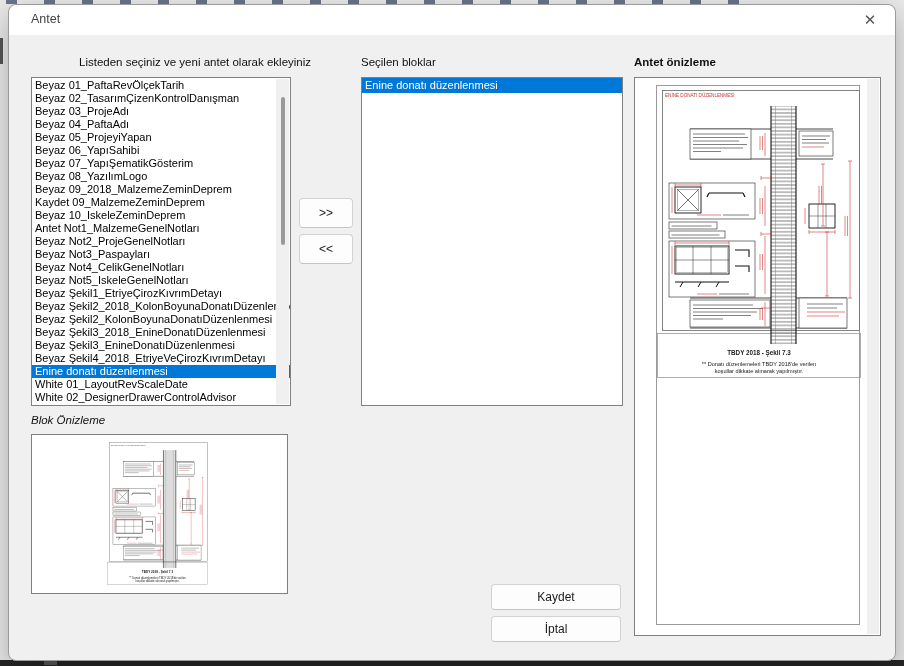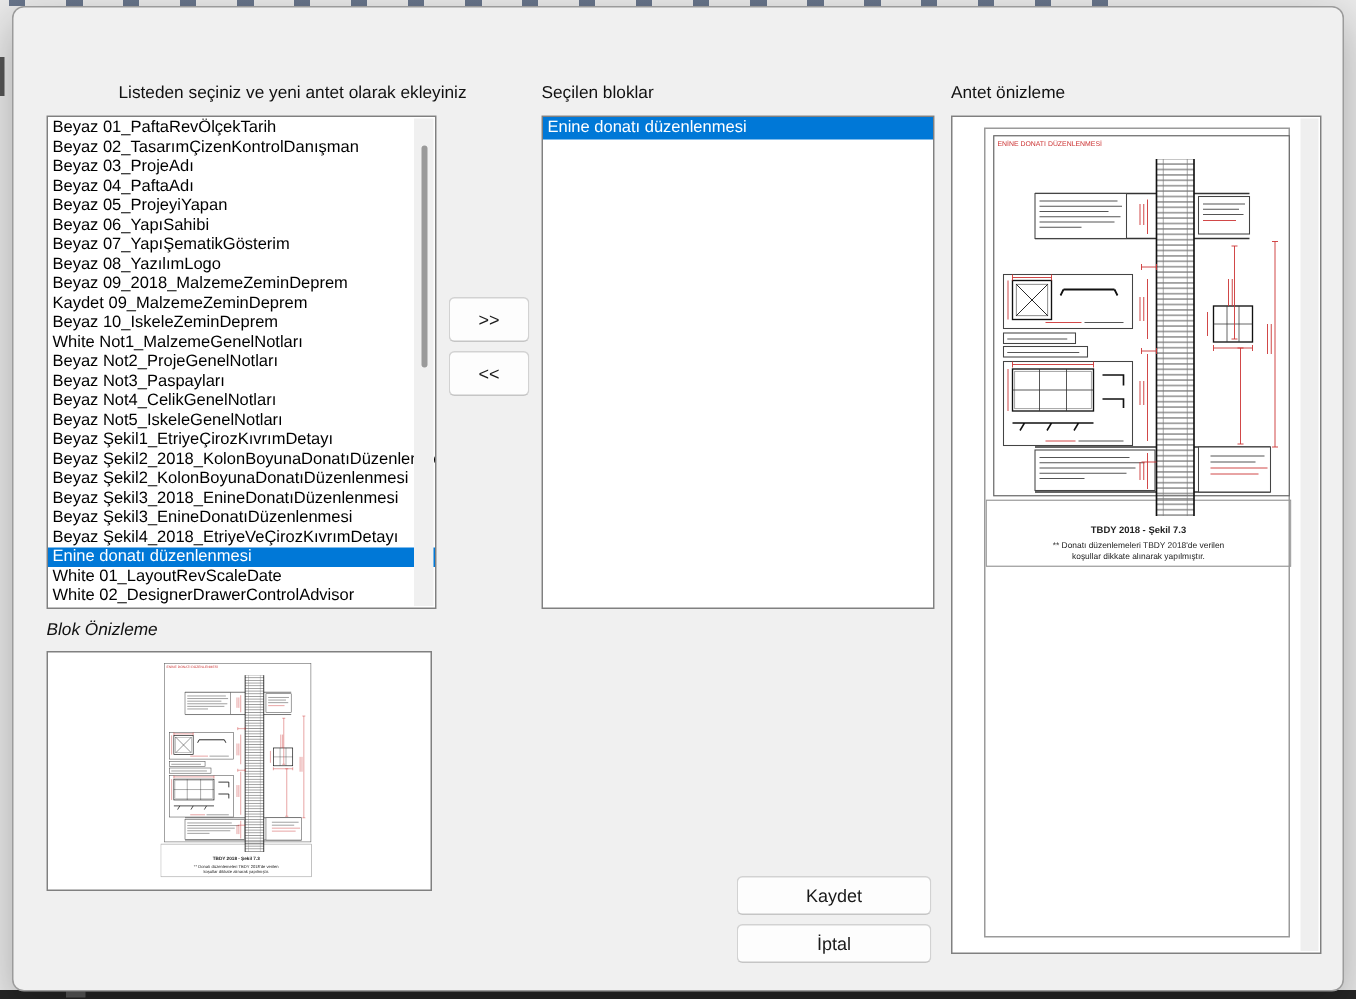--- a/index.html
+++ b/index.html
@@ -49,38 +49,42 @@
 </style>
 </head>
 <body>
 
 <div class="backdrop-top"></div>
 <div class="backdrop-left-mark"></div>
 <div class="taskbar"></div>
 <div class="taskbar-chip"></div>
 
 <div class="dialog">
+  <div class="titlebar">
+    <span class="title-text">Antet</span>
+    <span class="close-btn">✕</span>
+  </div>
 
   <span class="group-label" style="left:22px; top:51px;padding-left:48px;">Listeden seçiniz ve yeni antet olarak ekleyiniz</span>
 
   <div class="listbox" style="left:22px; top:72px; width:260px; height:329px;">
 
     <div class="lb-items">
         <div class="lb-item">Beyaz 01_PaftaRevÖlçekTarih</div>
         <div class="lb-item">Beyaz 02_TasarımÇizenKontrolDanışman</div>
         <div class="lb-item">Beyaz 03_ProjeAdı</div>
         <div class="lb-item">Beyaz 04_PaftaAdı</div>
         <div class="lb-item">Beyaz 05_ProjeyiYapan</div>
         <div class="lb-item">Beyaz 06_YapıSahibi</div>
         <div class="lb-item">Beyaz 07_YapıŞematikGösterim</div>
         <div class="lb-item">Beyaz 08_YazılımLogo</div>
         <div class="lb-item">Beyaz 09_2018_MalzemeZeminDeprem</div>
         <div class="lb-item">Kaydet 09_MalzemeZeminDeprem</div>
         <div class="lb-item">Beyaz 10_IskeleZeminDeprem</div>
-        <div class="lb-item">White Not1_MalzemeGenelNotları</div>
+        <div class="lb-item">Antet Not1_MalzemeGenelNotları</div>
         <div class="lb-item">Beyaz Not2_ProjeGenelNotları</div>
         <div class="lb-item">Beyaz Not3_Paspayları</div>
         <div class="lb-item">Beyaz Not4_CelikGenelNotları</div>
         <div class="lb-item">Beyaz Not5_IskeleGenelNotları</div>
         <div class="lb-item">Beyaz Şekil1_EtriyeÇirozKıvrımDetayı</div>
         <div class="lb-item">Beyaz Şekil2_2018_KolonBoyunaDonatıDüzenlenme</div>
         <div class="lb-item">Beyaz Şekil2_KolonBoyunaDonatıDüzenlenmesi</div>
         <div class="lb-item">Beyaz Şekil3_2018_EnineDonatıDüzenlenmesi</div>
         <div class="lb-item">Beyaz Şekil3_EnineDonatıDüzenlenmesi</div>
         <div class="lb-item">Beyaz Şekil4_2018_EtriyeVeÇirozKıvrımDetayı</div>
@@ -181,21 +185,21 @@
   <span class="group-label" style="left:352px; top:51px;">Seçilen bloklar</span>
 
   <div class="listbox" style="left:352px; top:72px; width:262px; height:329px;">
 
   <div class="sel-item selected">Enine donatı düzenlenmesi</div>
     </div>
 
   <button class="win-btn wide" style="left:482px; top:579px;">Kaydet</button>
   <button class="win-btn wide" style="left:482px; top:611px;">İptal</button>
 
-  <span class="group-label" style="left:625px; top:51px;">Antet önizleme</span>
+  <span class="group-label" style="left:625px; top:51px;font-weight:bold;">Antet önizleme</span>
 
   <div class="preview-box" style="left:625px; top:72px; width:247px; height:559px;">
     <div class="panel-scroll-track"></div>
     <div class="sheet">
       <div>
         <svg width="204" height="292" viewBox="0 0 204 292">
           <defs>
             <pattern id="rungs" width="25" height="3.6" patternUnits="userSpaceOnUse">
               <path d="M0,1.8H25" stroke="#444" stroke-width="0.7" fill="none"></path>
             </pattern>

